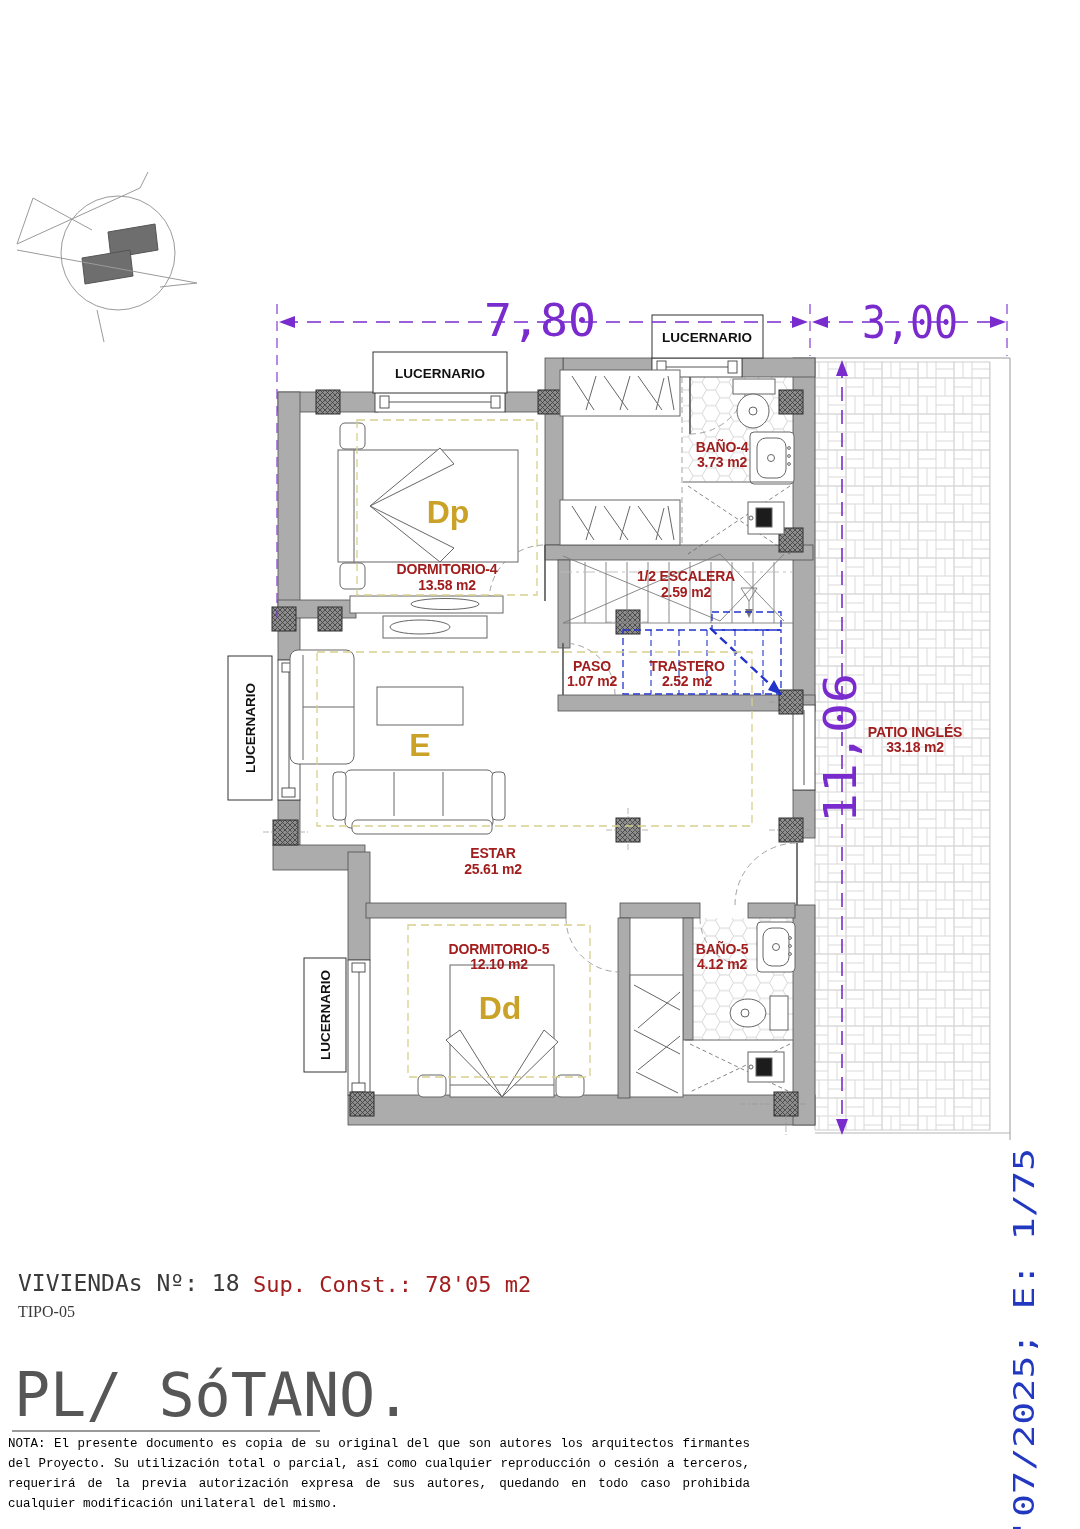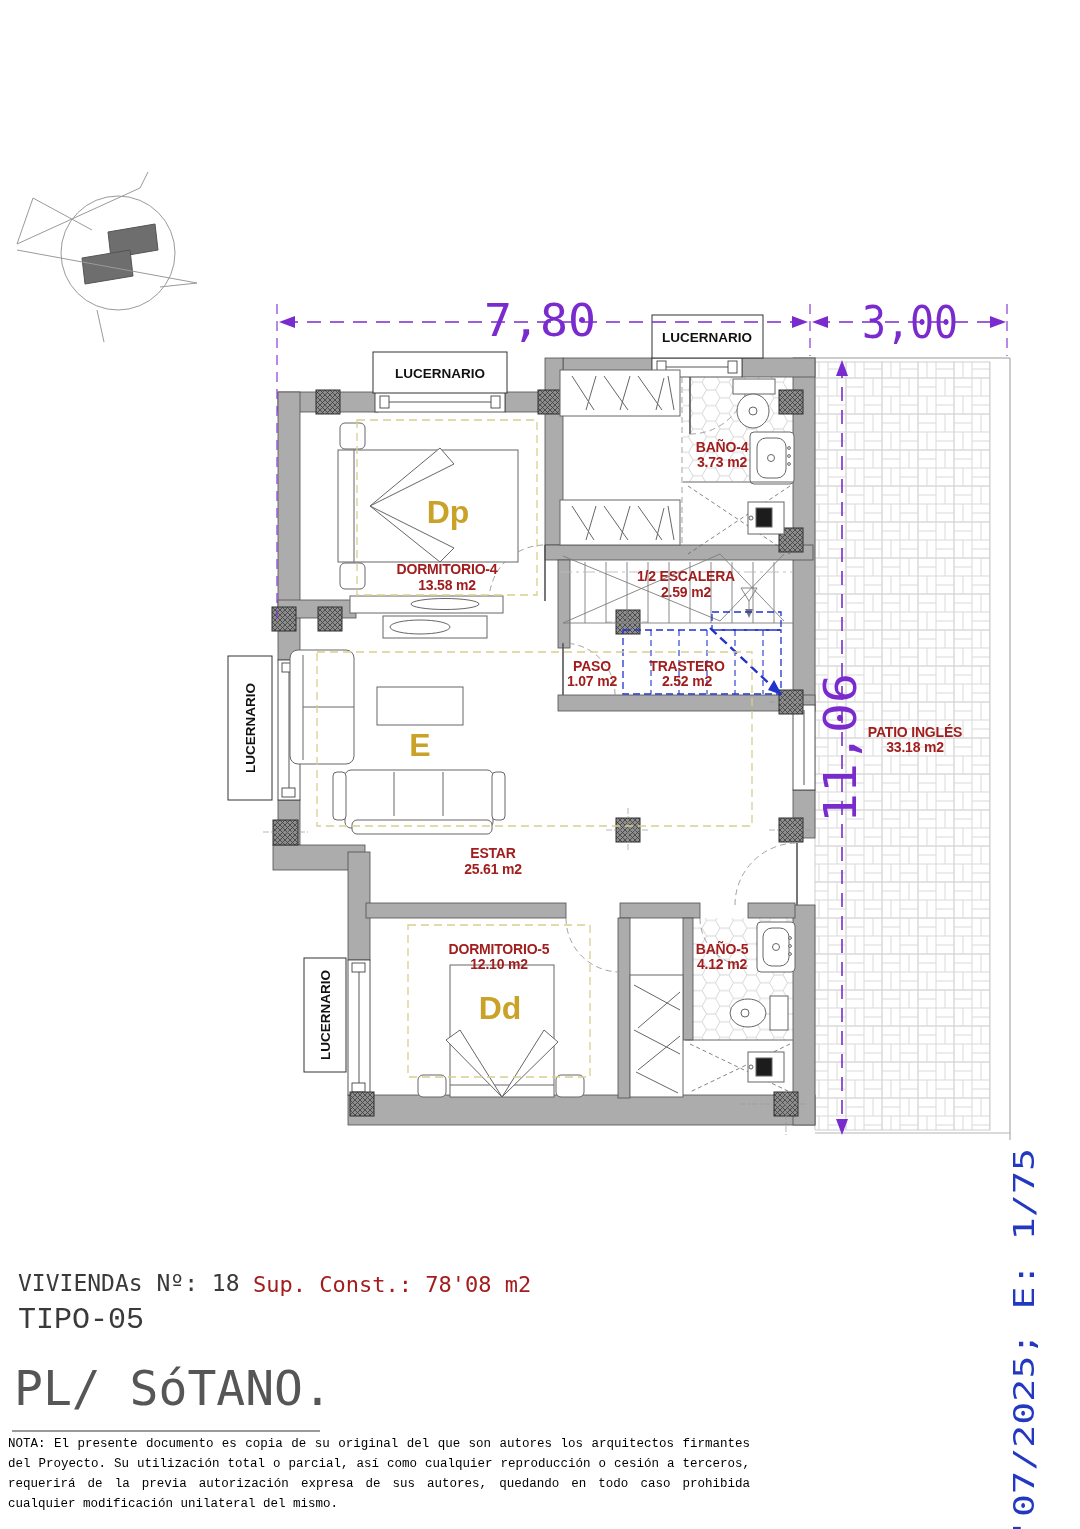--- a/index.html
+++ b/index.html
@@ -11,26 +11,26 @@
   .rletter{font-family:"Liberation Sans",sans-serif;font-weight:bold;font-size:32px;
            fill:#C9A227;text-anchor:middle;}
   .luc{font-family:"Liberation Sans",sans-serif;font-weight:bold;font-size:13.5px;
        fill:#111;text-anchor:middle;}
   .dim{font-family:"DejaVu Sans Mono",monospace;font-size:44px;fill:#7A2BCE;
        text-anchor:middle;}
   .stamp{font-family:"DejaVu Sans Mono",monospace;font-size:29px;fill:#2238C0;}
   .titleblock div{position:absolute;white-space:nowrap;}
   .sup{left:253px;top:1272px;font-family:"DejaVu Sans Mono",monospace;
        font-size:22px;color:#A21D1D;}
-  .tipo{left:18px;top:1303px;font-family:Liberation Mono, monospace;
-        font-size:30px;color:#3a3a3a;text-align:center;}
+  .tipo{left:18px;top:1303px;font-family:Liberation Serif, serif;
+        font-size:16px;color:#3a3a3a;text-align:center;}
   .viv{left:18px;top:1270px;font-family:"DejaVu Sans Mono",monospace;
        font-size:23px;color:#3a3a3a;}
   .planta{left:14px;top:1360px;font-family:"DejaVu Sans Mono",monospace;
-          font-size:48px;color:#565656;}
+          font-size:60px;color:#565656;}
   .rule{position:absolute;left:12px;top:1430px;width:308px;border-top:2px solid #999;}
   .nota{position:absolute;left:8px;top:1434px;width:742px;
         font-family:Liberation Mono, monospace;font-size:12.5px;line-height:1.6;
         color:#000;text-align:justify;white-space:normal !important;}
 </style>
 </head>
 <body>
 
 <svg width="1080" height="1529" viewBox="0 0 1080 1529" xmlns="http://www.w3.org/2000/svg" style="position:absolute;left:0;top:0;">
   <defs>
@@ -391,19 +391,19 @@
     <line x1="33" y1="198" x2="92" y2="230"></line>
     <line x1="140" y1="188" x2="148" y2="172"></line>
     <line x1="97" y1="310" x2="104" y2="342"></line>
     <line x1="160" y1="287" x2="197" y2="283"></line>
   </g>
 
   <text class="stamp" transform="translate(1034,1540) rotate(-90)" textLength="392" lengthAdjust="spacingAndGlyphs">'07/2025; E: 1/75</text>
 </svg>
 
 <div class="titleblock">
-  <div class="sup">Sup. Const.: 78'08 m2</div>
+  <div class="sup">Sup. Const.: 78'05 m2</div>
   <div class="tipo">TIPO-05</div>
   <div class="viv">VIVIENDAs Nº: 18</div>
   <div class="planta">PL/ SóTANO.</div>
 </div>
 <div class="rule"></div>
 <div class="nota">NOTA: El presente documento es copia de su original del que son autores los arquitectos firmantes del Proyecto. Su utilización total o parcial, así como cualquier reproducción o cesión a terceros, requerirá  de la previa autorización expresa de sus autores, quedando en todo caso prohibida cualquier modificación unilateral del mismo.</div>
 
 </body></html>

